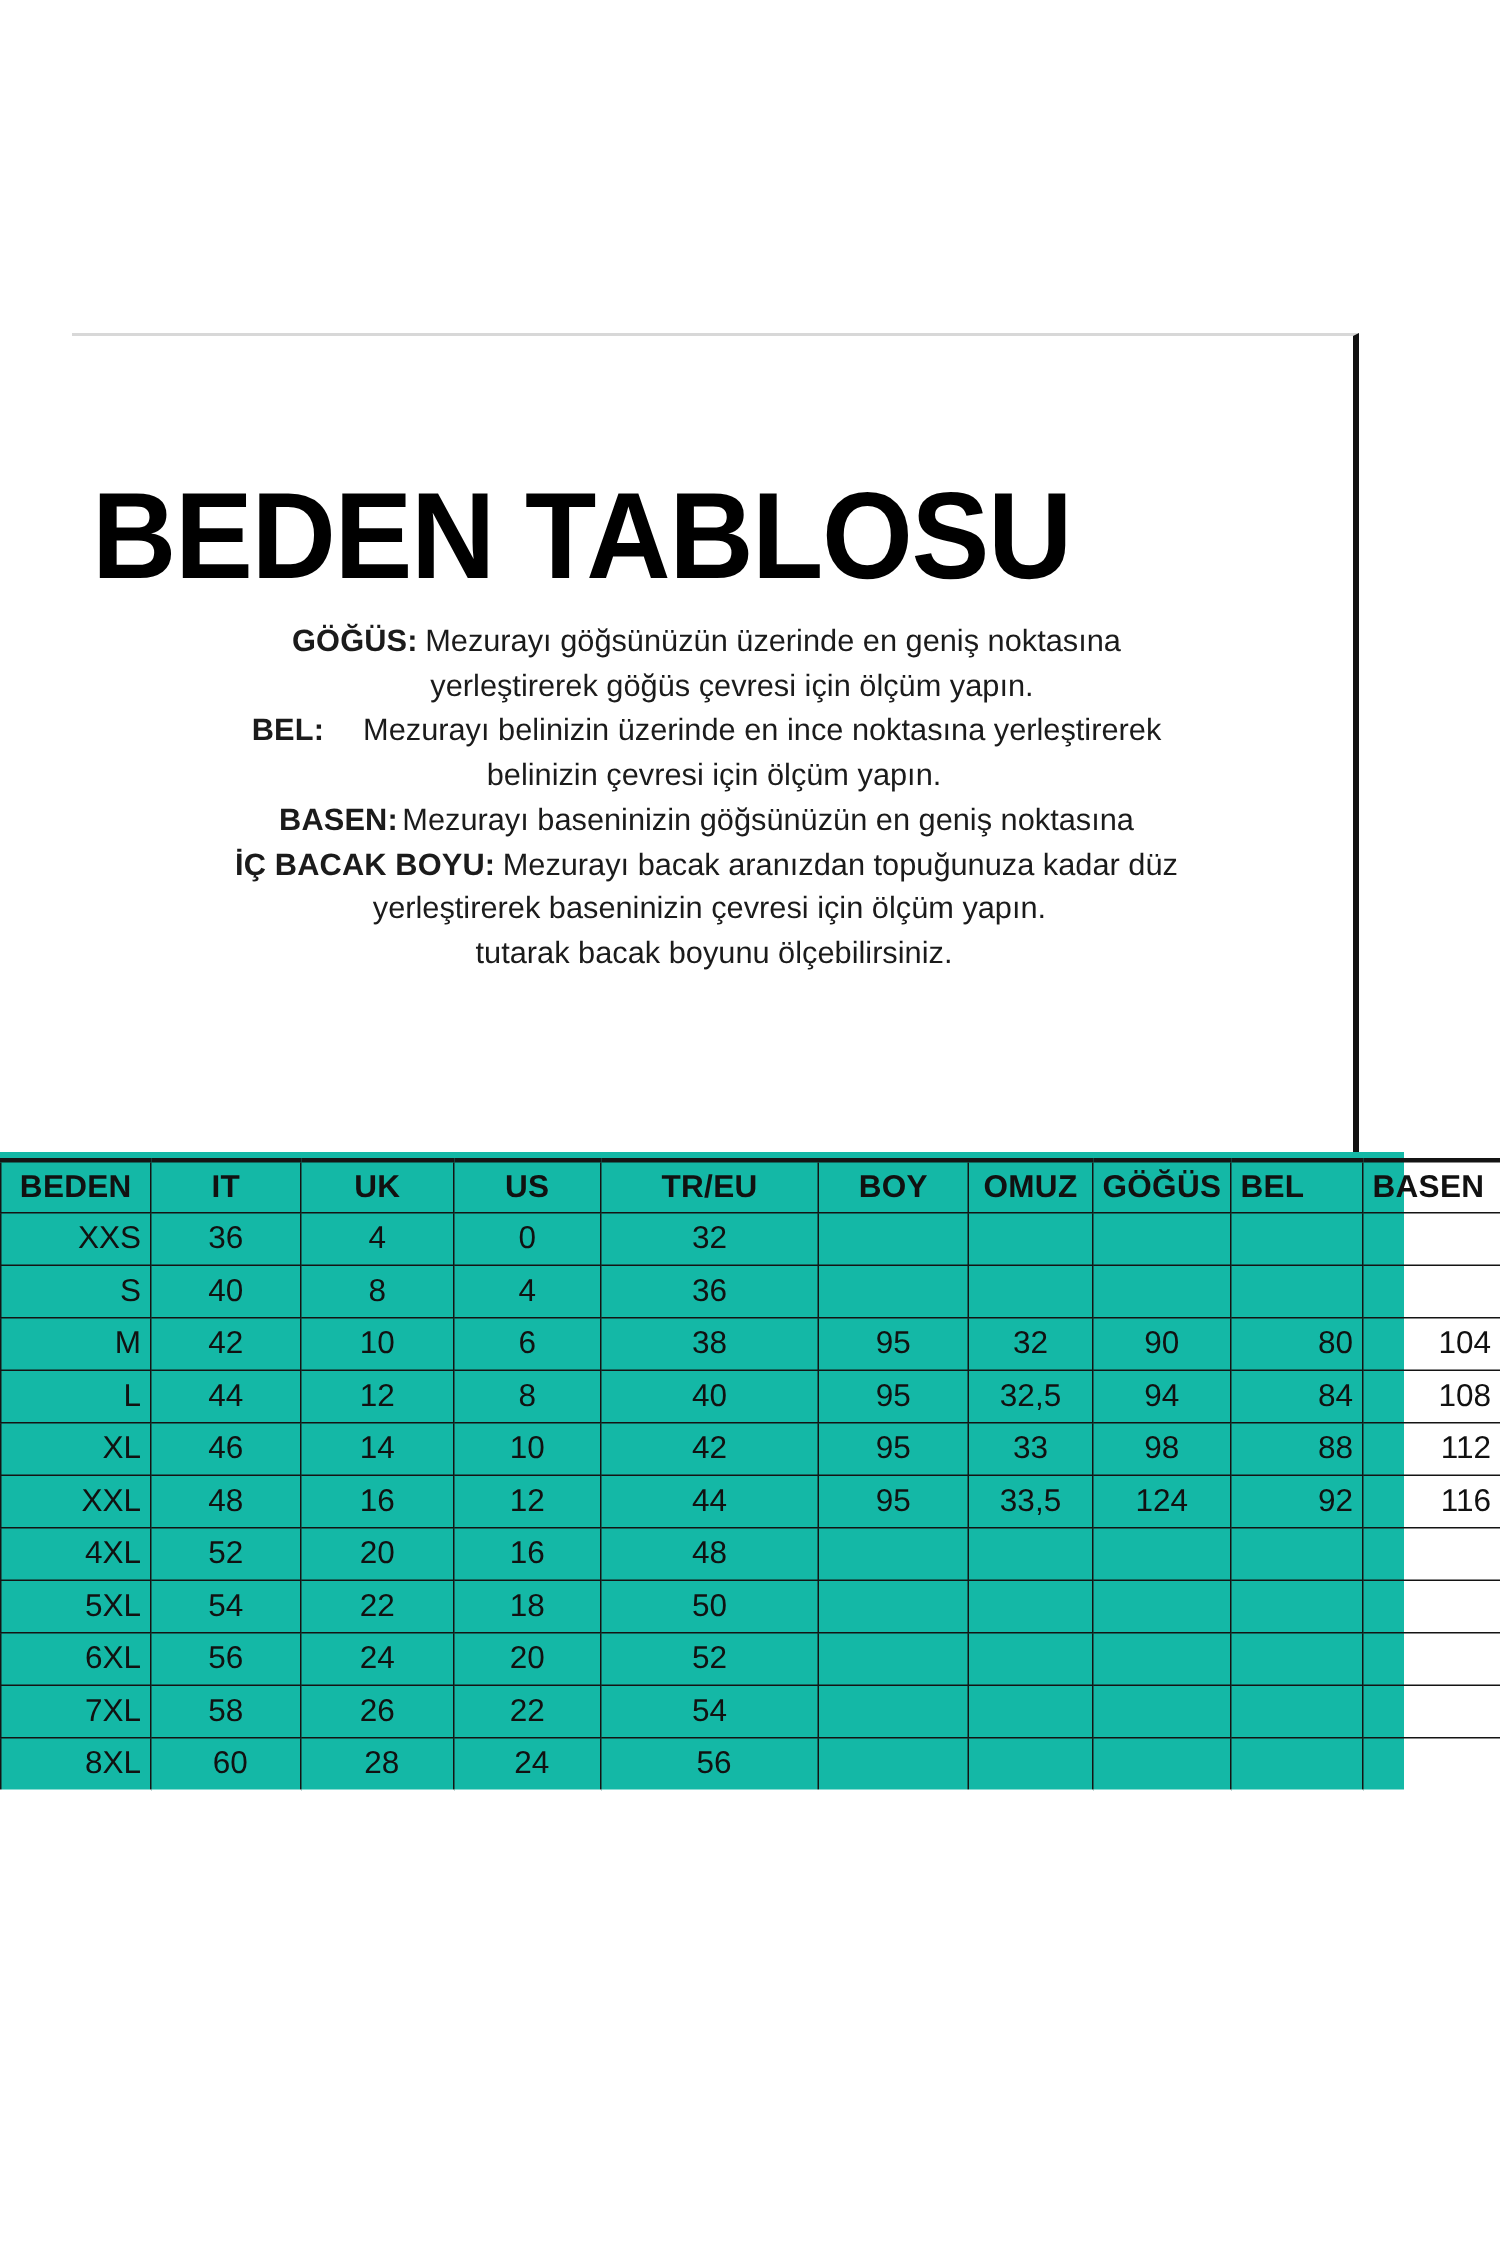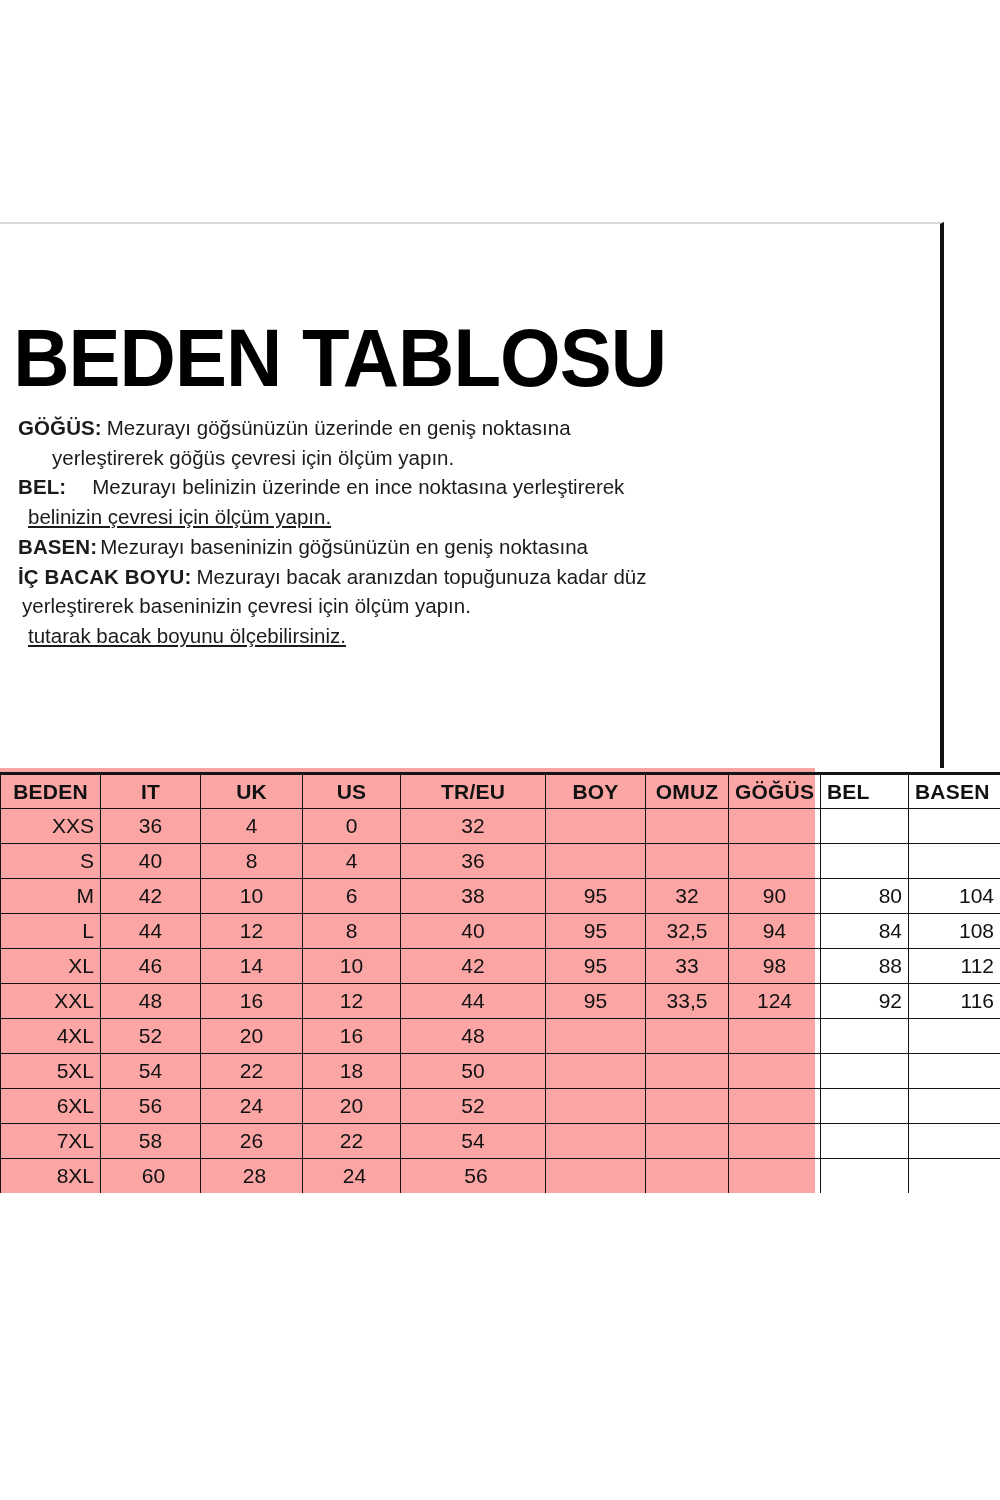--- a/index.html
+++ b/index.html
@@ -28,71 +28,72 @@
   
   .top-spacer {
     height: 222px;
     background: #ffffff;
   }
 
   
   .desc-panel {
     position: relative;
     box-sizing: border-box;
-    width: 944px;
+    width: 858px;
     height: 546px;
     background: #ffffff;
     border-top: 2px solid #d8d8d8;
     border-right: 4px solid #111111;
     padding: 0;
+    margin-left: 48px;
   }
 
   .chart-title {
     font-family: "Liberation Sans", sans-serif;
     font-weight: bold;
     font-size: 82px;
     line-height: 1;
     letter-spacing: -1px;
     color: #000000;
     padding: 93px 0 0 14px;
     transform: scaleX(0.95);
     transform-origin: left top;
     white-space: nowrap;
   }
 
   .desc-block {
-    text-align: left;
+    text-align: center;
     padding: 14px 26px 0 18px;
     font-size: 20.5px;
     line-height: 1.45;
     color: #1b1b1b;
   }
 
   .desc-line {
     display: block;
     white-space: nowrap;
   }
   .desc-line.indent-1 { padding-left: 0px; }
   .desc-line.indent-2 { padding-left: 34px; }
-  .desc-line.indent-3 { padding-left: 10px; text-decoration: underline; }
+  .desc-line.indent-3 { padding-left: 10px; }
   .desc-line.indent-4 { padding-left: 4px; }
 
   .lbl {
     font-weight: bold;
     letter-spacing: 0.1px;
   }
   .lbl-gap-sm { margin-right: 5px; }
   .lbl-gap-md { margin-right: 26px; }
   .lbl-gap-xs { margin-right: 3px; }
 
   
   .size-table-wrap {
-    width: 815px;
+    width: 936px;
     padding-top: 4px;
-    background: #fca5a5;
+    background: #14b8a6;
   }
 
   table.size-table {
     border-collapse: collapse;
     width: 1000px;
     table-layout: fixed;
     font-size: 21px;
   }
 
   table.size-table col.c-beden  { width: 100px; }

